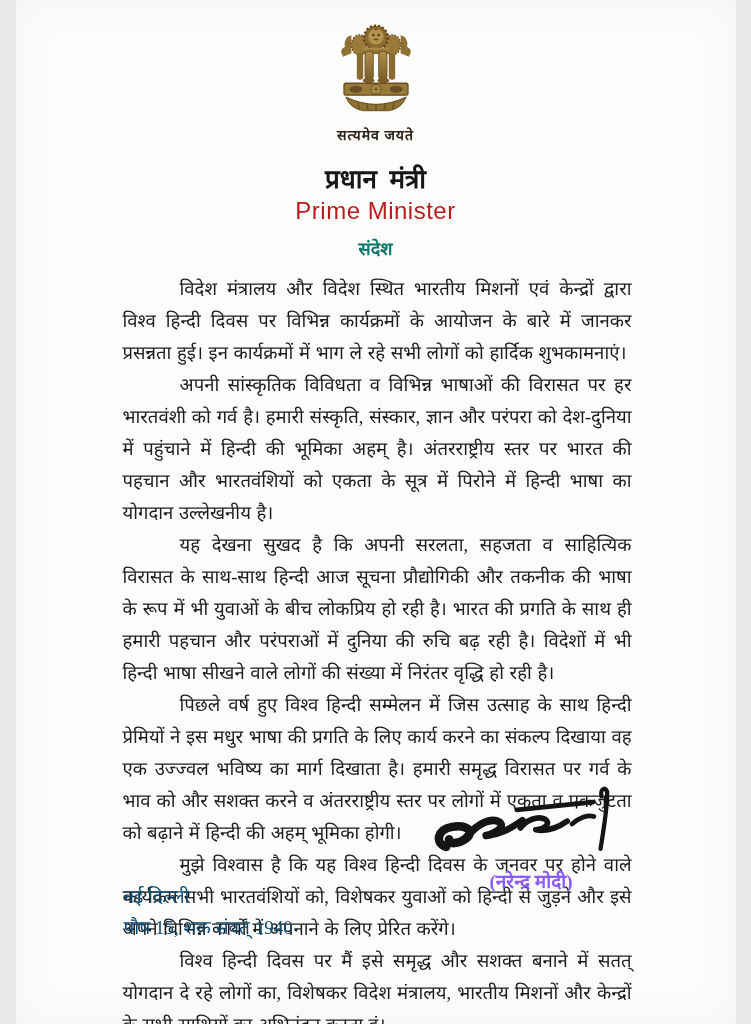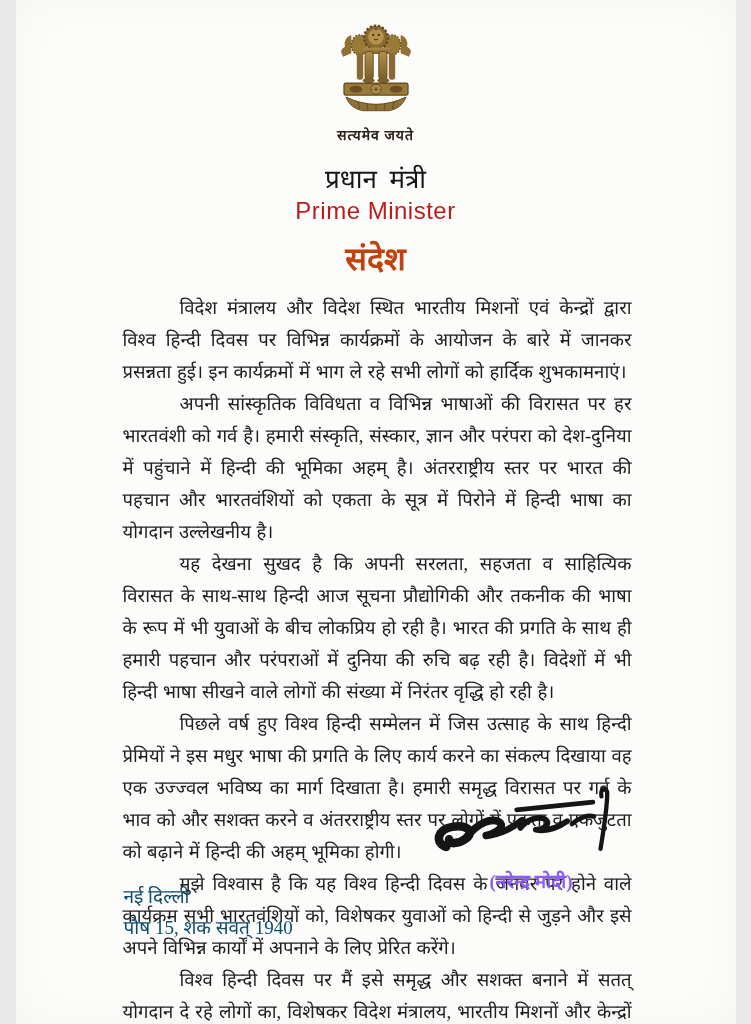--- a/index.html
+++ b/index.html
@@ -25,37 +25,37 @@
   .motto {
     margin-top: 3px;
     font-size: 14px;
     font-weight: bold;
     color: #2b2117;
     letter-spacing: 1px;
   }
   .title-hindi {
     margin-top: 16px;
     font-size: 26px;
-    font-weight: 400;
+    font-weight: 700;
     color: #161616;
     word-spacing: 6px;
   }
   .title-english {
     margin-top: 1px;
     font-family: "Liberation Sans", "DejaVu Sans", sans-serif;
     font-size: 24px;
     color: #b91c1c;
     letter-spacing: 0.5px;
   }
   .message-heading {
     margin-top: 11px;
-    font-size: 32px;
+    font-size: 18px;
     font-weight: bold;
     text-align: center;
-    color: #c2410c;
+    color: #0f766e;
   }
 
   .letter-body {
     margin: 13px 104px 0 107px;
     text-align: justify;
   }
   .letter-body p {
     font-size: 18.5px;
     line-height: 32px;
     text-indent: 57px;

